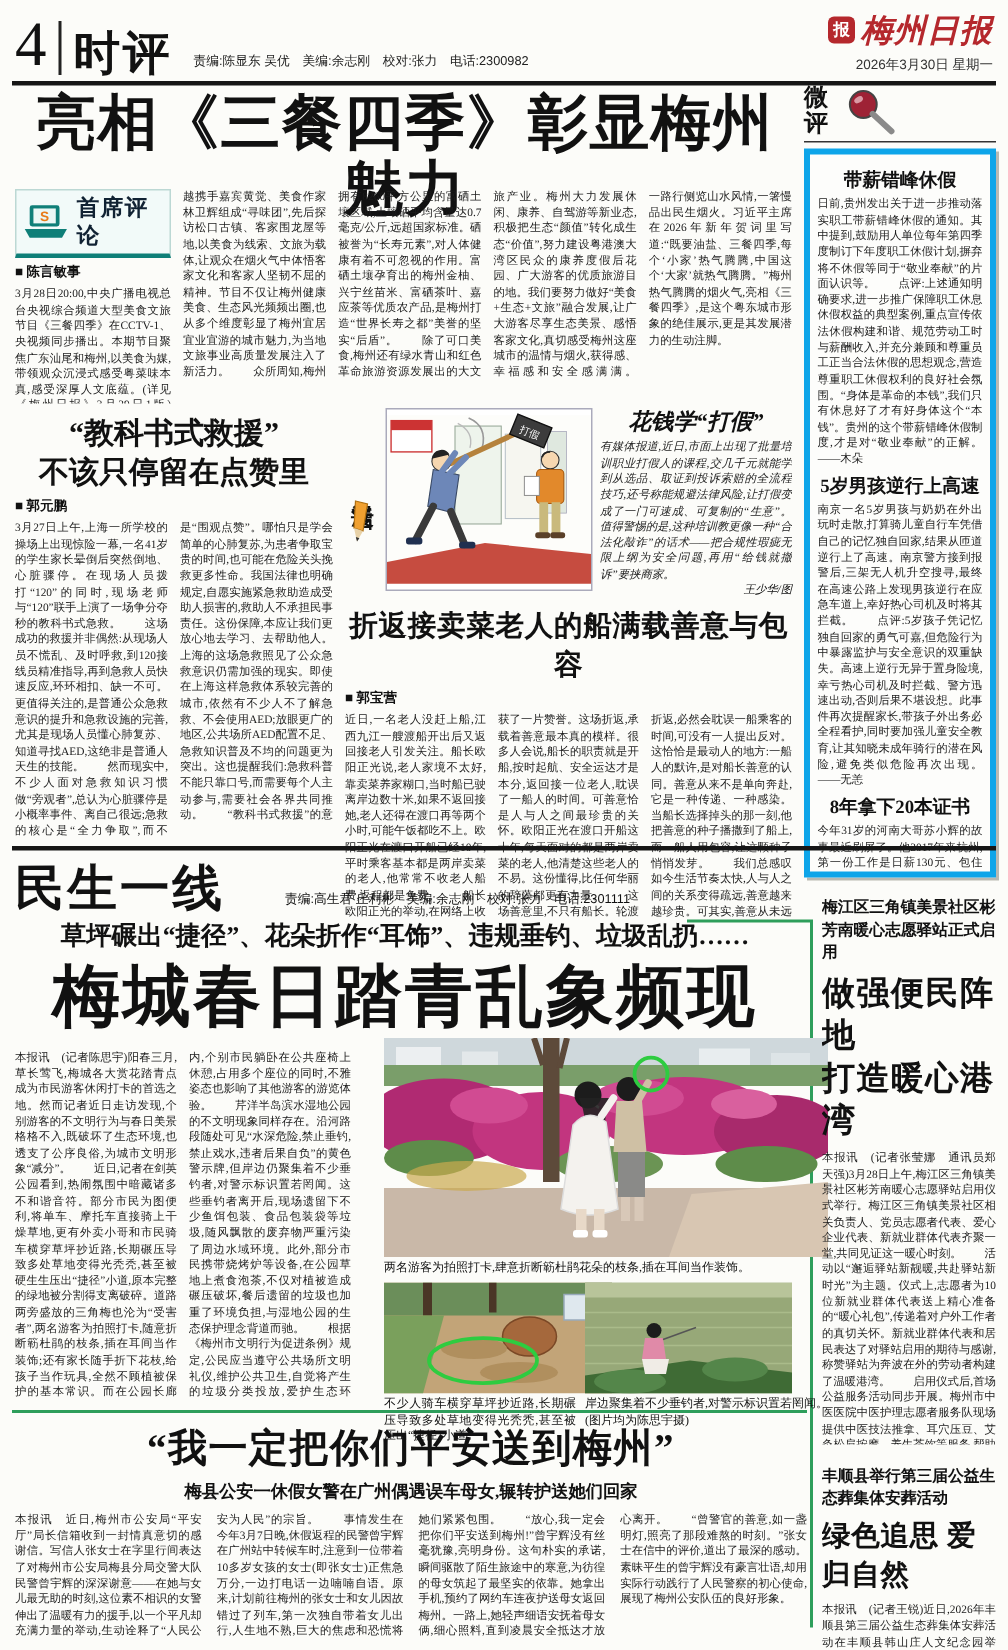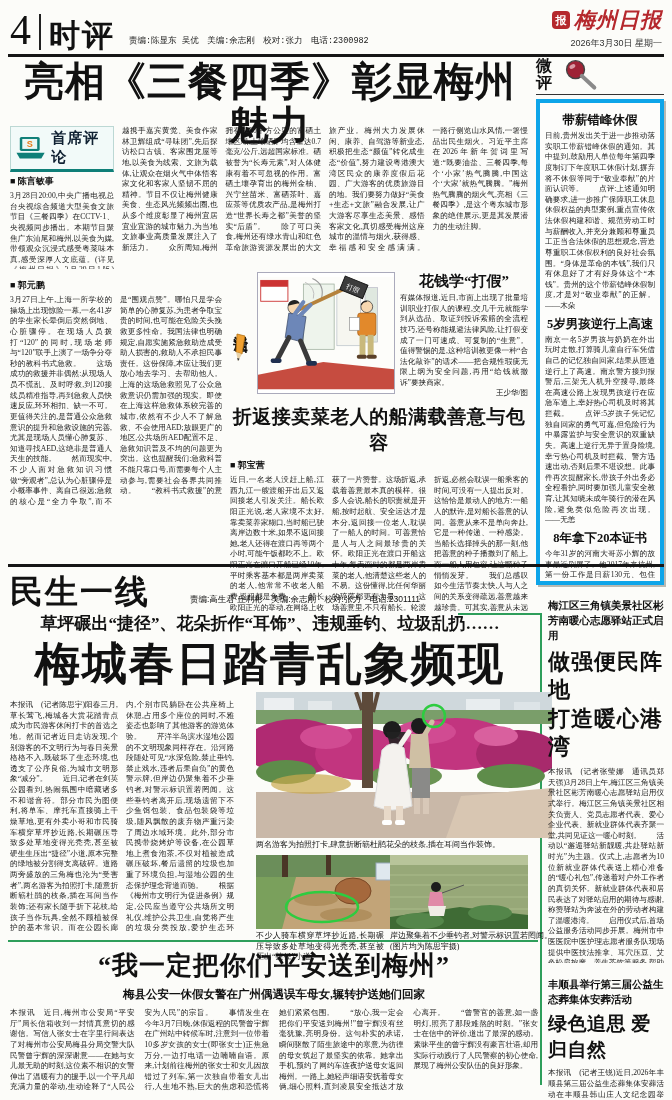--- a/index.html
+++ b/index.html
@@ -8,21 +8,21 @@
     position:relative; width:672px; height:1100px; margin:0 auto;
     background:#fcfcf9; overflow:hidden; color:#111;
     font-family:"Liberation Serif","DejaVu Serif",serif;
   }
   
   .hdr { position:absolute; top:6px; left:10px; right:10px; height:46px; }
   .hdr-left { position:absolute; left:0; bottom:2px; display:flex; align-items:flex-end; gap:8px; }
   .pagenum { font-size:42px; line-height:0.9; font-weight:400; font-family:"Liberation Serif",serif; }
   .hdr-bar { width:2px; height:36px; background:#222; }
   .section-title { font-size:31px; line-height:0.95; font-weight:900; font-family:"Liberation Sans","DejaVu Sans",sans-serif; letter-spacing:2px; }
-  .hdr-credits { font-size:8.5px; color:#222; padding-bottom:3px; margin-left:6px; font-family:Liberation Mono, monospace;margin-top:32px; }
+  .hdr-credits { font-size:8.5px; color:#222; padding-bottom:3px; margin-left:6px; font-family:Liberation Sans, sans-serif;margin-top:32px; }
   .hdr-right { position:absolute; right:0; bottom:2px; text-align:right; }
   .masthead { display:flex; align-items:center; gap:4px; justify-content:flex-end; }
   .m-emblem { width:18px; height:18px; background:#b5282d; border-radius:4px; color:#fff; font-size:11px; line-height:18px; text-align:center; font-weight:bold; }
   .m-name { color:#b5282d; font-size:21px; font-weight:900; font-style:italic; letter-spacing:1px; }
   .hdr-date { font-size:9px; color:#333; margin-top:3px; font-family:"Liberation Sans",sans-serif; }
   .rule-black { position:absolute; left:8px; right:8px; height:3px; background:#161616; }
   
   .bodytext { font-size:7.6px; line-height:1.4; text-align:justify; color:#1c1c1c; overflow:hidden; }
   .byline { font-size:9px; font-weight:bold; margin:3px 0; }
   
@@ -37,21 +37,21 @@
   
   .rescue { position:absolute; top:276px; left:10px; width:212px; height:306px; }
   .rescue h2 { text-align:center; font-size:20px; font-weight:900; line-height:1.3; }
   .rescue .cols2 { column-count:2; column-gap:8px; height:222px; margin-top:2px; }
   
   .cz { position:absolute; top:272px; left:230px; width:298px; }
   .cz-row { display:flex; gap:5px; }
   .manhua { width:22px; display:flex; flex-direction:column; align-items:center; gap:4px; padding-top:52px; }
   .manhua-chars { font-size:15px; font-weight:900; font-family:"Liberation Sans",sans-serif; line-height:1.15; writing-mode:vertical-rl; letter-spacing:2px; }
   .cartoon-frame { width:138px; height:122px; border:1px solid #aab; background:#fff; flex:none; }
-  .huaqian { flex:1; }
+  .huaqian { flex:1;font-style:italic; }
   .huaqian h3 { text-align:center; font-size:15px; font-weight:900; margin-bottom:2px; }
   .hq-credit { text-align:right; font-size:7.5px; margin-top:1px; }
   .ferry-h { margin-top:6px; text-align:center; font-size:19px; font-weight:900; letter-spacing:0.5px; }
   .ferry-cols { column-count:3; column-gap:8px; height:146px; margin-top:2px; }
   
   .wp { position:absolute; top:58px; left:536px; width:128px; height:526px; }
   .wp-head { display:flex; align-items:center; gap:6px; border-bottom:1.5px solid #333; padding-bottom:2px; }
   .wp-label { font-size:16px; font-weight:900; font-family:"Liberation Sans",sans-serif; line-height:1.05; width:18px; }
   .wp-box { margin-top:4px; border:4px solid #0ea5e9; box-shadow:2px 2px 0 #b9b9b2; padding:5px 5px; height:486px; overflow:hidden; background:#fdfdfb; }
   .wp-title { text-align:center; font-size:12.5px; font-weight:900; margin:4px 0 2px; }
@@ -117,20 +117,24 @@
         </svg>
         <div class="badge-label">首席评论</div>
       </div>
       <div class="byline">■ 陈言敏事</div>
       <div class="bodytext" style="height:78px;">3月28日20:00,中央广播电视总台央视综合频道大型美食文旅节目《三餐四季》在CCTV-1、央视频同步播出。本期节目聚焦广东汕尾和梅州,以美食为媒,带领观众沉浸式感受粤菜味本真,感受深厚人文底蕴。(详见《梅州日报》3月29日1版)　　本期节目中,总台主持人张舒</div>
     </div>
     <div class="lead-rest bodytext">越携手嘉宾黄觉、美食作家林卫辉组成“寻味团”,先后探访松口古镇、客家围龙屋等地,以美食为线索、文旅为载体,让观众在烟火气中体悟客家文化和客家人坚韧不屈的精神。节目不仅让梅州健康美食、生态风光频频出圈,也从多个维度彰显了梅州宜居宜业宜游的城市魅力,为当地文旅事业高质量发展注入了新活力。　　众所周知,梅州拥有8260平方公里的富硒土壤区域,土壤硒平均含量达0.7毫克/公斤,远超国家标准。硒被誉为“长寿元素”,对人体健康有着不可忽视的作用。富硒土壤孕育出的梅州金柚、兴宁丝苗米、富硒茶叶、嘉应茶等优质农产品,是梅州打造“世界长寿之都”美誉的坚实“后盾”。　　除了可口美食,梅州还有绿水青山和红色革命旅游资源发展出的大文旅产业。梅州大力发展休闲、康养、自驾游等新业态,积极把生态“颜值”转化成生态“价值”,努力建设粤港澳大湾区民众的康养度假后花园、广大游客的优质旅游目的地。我们要努力做好“美食+生态+文旅”融合发展,让广大游客尽享生态美景、感悟客家文化,真切感受梅州这座城市的温情与烟火,获得感、幸福感和安全感满满。　　一路行侧览山水风情,一箸慢品出民生烟火。习近平主席在2026年新年贺词里写道:“既要油盐、三餐四季,每个‘小家’热气腾腾,中国这个‘大家’就热气腾腾。”梅州热气腾腾的烟火气,亮相《三餐四季》,是这个粤东城市形象的绝佳展示,更是其发展潜力的生动注脚。</div>
   </div>
 
   <div class="rescue">
+    <h2>
+      <span>“教科书式救援”</span><br>
+      <span>不该只停留在点赞里</span>
+    </h2>
     <div class="byline">■ 郭元鹏</div>
     <div class="cols2 bodytext">3月27日上午,上海一所学校的操场上出现惊险一幕,一名41岁的学生家长晕倒后突然倒地、心脏骤停。在现场人员拨打“120”的同时,现场老师与“120”联手上演了一场争分夺秒的教科书式急救。　　这场成功的救援并非偶然:从现场人员不慌乱、及时呼救,到120接线员精准指导,再到急救人员快速反应,环环相扣、缺一不可。更值得关注的,是普通公众急救意识的提升和急救设施的完善,尤其是现场人员懂心肺复苏、知道寻找AED,这绝非是普通人天生的技能。　　然而现实中,不少人面对急救知识习惯做“旁观者”,总认为心脏骤停是小概率事件、离自己很远;急救的核心是“全力争取”,而不是“围观点赞”。哪怕只是学会简单的心肺复苏,为患者争取宝贵的时间,也可能在危险关头挽救更多性命。我国法律也明确规定,自愿实施紧急救助造成受助人损害的,救助人不承担民事责任。这份保障,本应让我们更放心地去学习、去帮助他人。　　上海的这场急救照见了公众急救意识仍需加强的现实。即使在上海这样急救体系较完善的城市,依然有不少人不了解急救、不会使用AED;放眼更广的地区,公共场所AED配置不足、急救知识普及不均的问题更为突出。这也提醒我们:急救科普不能只靠口号,而需要每个人主动参与,需要社会各界共同推动。　　“教科书式救援”的意义,不在于让我们停留在点赞里,而在于让更多人学会救援。</div>
   </div>
 
   <div class="cz">
     <div class="cz-row">
       <div class="manhua">
         <div class="manhua-chars">漫话</div>
         <svg width="14" height="30" viewBox="0 0 14 30">
           <polygon points="3,2 11,4 8,22 2,20" fill="#f0a030" stroke="#b06f10" stroke-width="0.8"></polygon>

